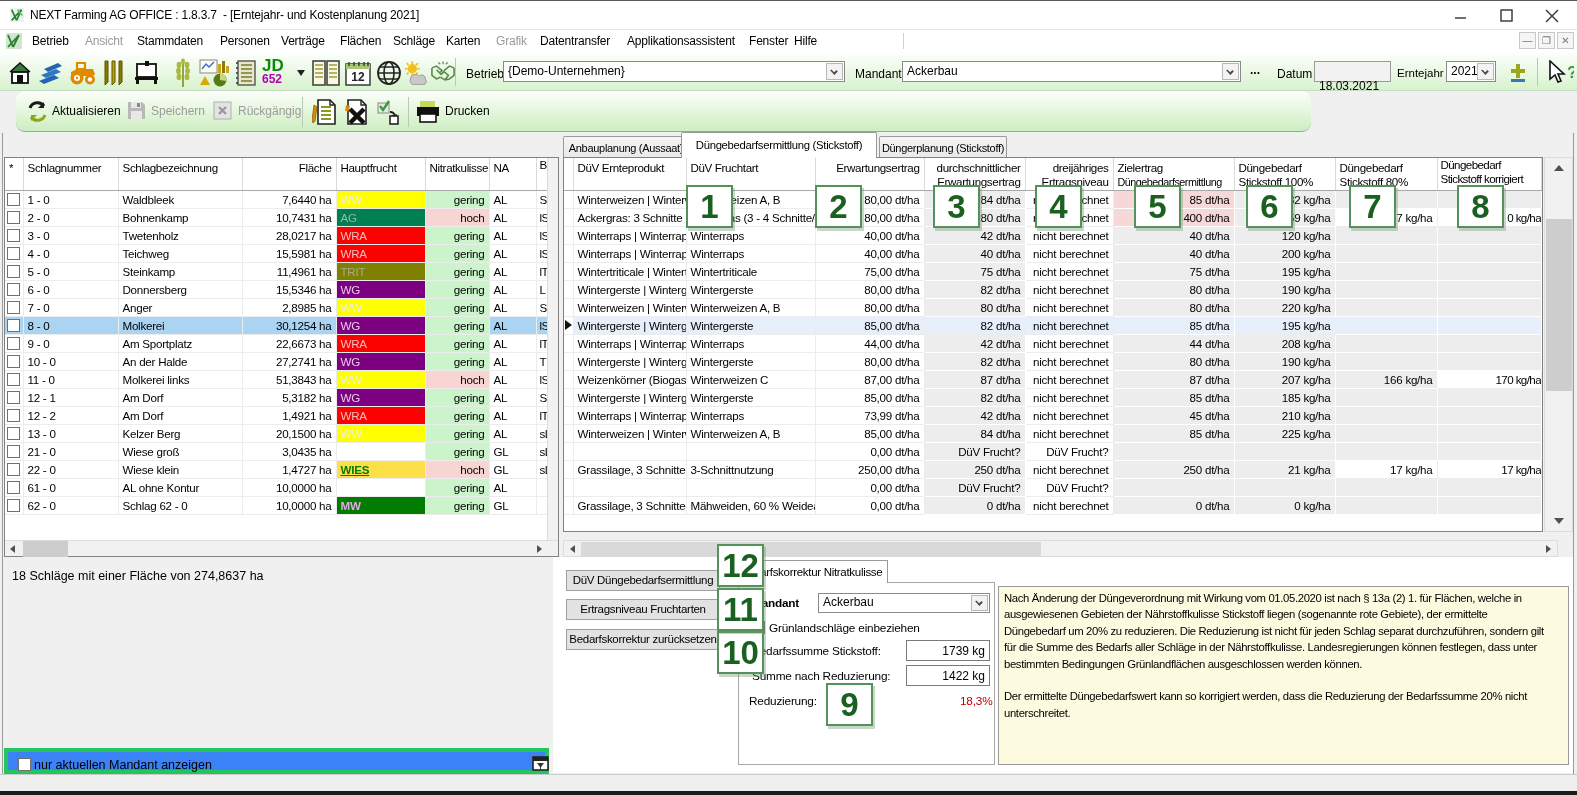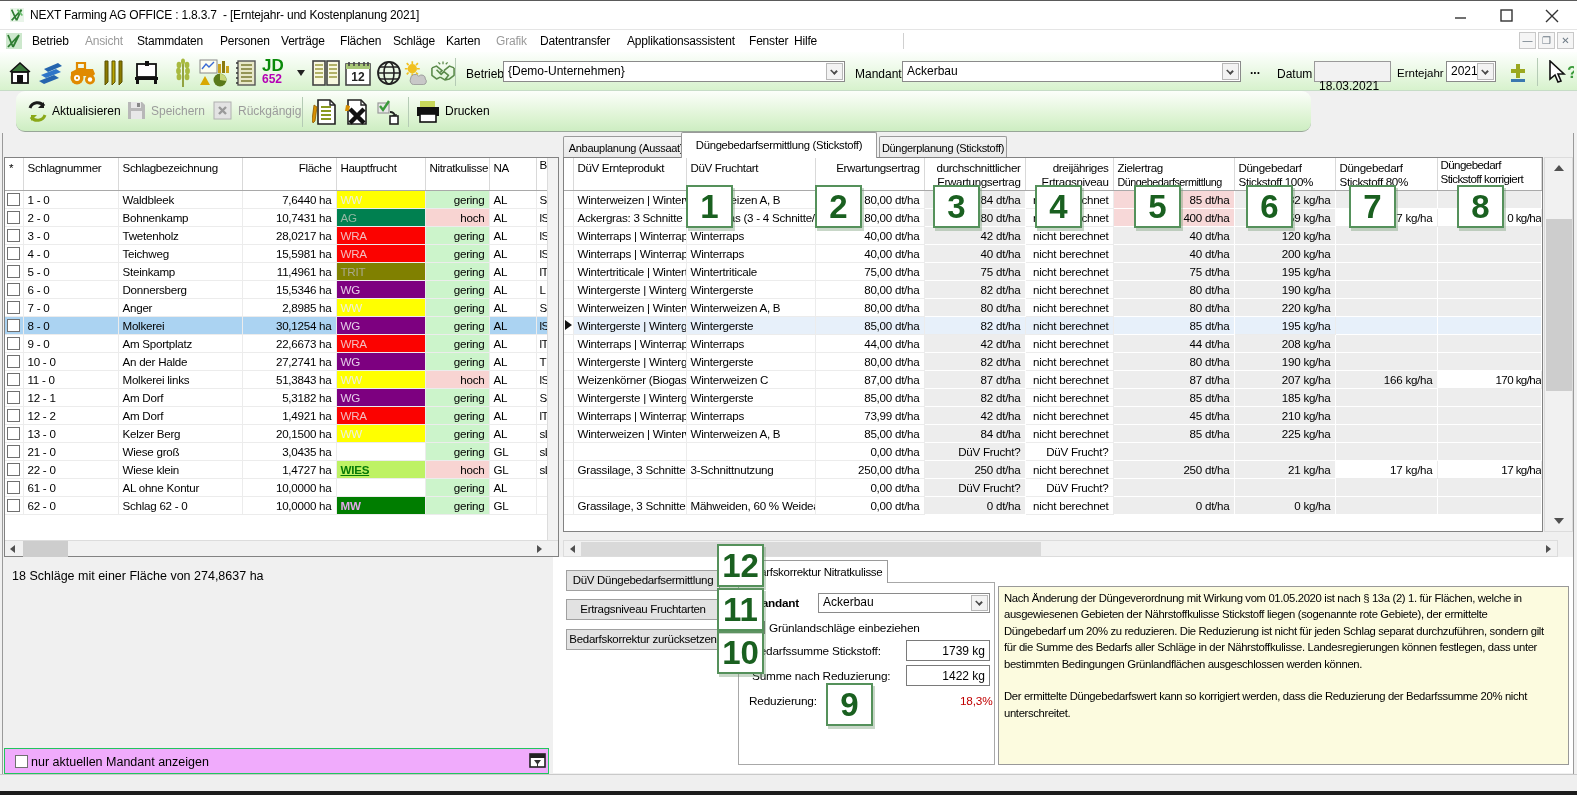--- a/index.html
+++ b/index.html
@@ -40,21 +40,21 @@
 .scroll { position:absolute; background:#f1f1f1; border:1px solid #dcdcdc; }
 .sthumb { position:absolute; background:#cdcdcd; }
 .sarrow { position:absolute; width:0; height:0; }
 
 
 .grid td.cWW { background:#ffff00; color:#efefe2; }
 .grid td.cAG { background:#008050; color:#93b8a4; }
 .grid td.cWRA { background:#fb0200; color:#f3bebe; }
 .grid td.cTRIT { background:#808000; color:#a9a98c; }
 .grid td.cWG { background:#7d0080; color:#e5cce8; }
-.grid td.cWIES { background:#bef264; color:#067a06; font-weight:bold;text-decoration:underline; }
+.grid td.cWIES { background:#fde047; color:#067a06; font-weight:bold;text-decoration:underline; }
 .grid td.cMW { background:#007d00; color:#e3a7e8; font-weight:bold; }
 .grid td.gering { background:#ccf4cb; }
 .grid td.hoch { background:#f8d4d2; }
 .grid td.selblue { background:#abd3f2; }
 .grid td.gcol { background:#ededed; }
 .grid td.pink { background:#f7d8d8; }
 .grid td.selrow { background:#e7f0fa; }
 .grid td.gcol, .grid td.pink { border-right-color:#ffffff; border-bottom-color:#ffffff; }
 
 
@@ -560,21 +560,21 @@
 
   <div class="abs" style="left:0;top:382px;width:553px;height:16px;background:#f1f1f1;border-top:1px solid #dcdcdc;">
     <div class="sarrow" style="left:5px;top:4px;border-top:4px solid transparent;border-bottom:4px solid transparent;border-right:5px solid #505050;"></div>
     <div class="sthumb" style="left:18px;top:0px;width:45px;height:16px;"></div>
     <div class="sarrow" style="right:16px;top:4px;border-top:4px solid transparent;border-bottom:4px solid transparent;border-left:5px solid #505050;"></div>
   </div>
 </div>
 
 <div class="abs" style="left:12px;top:569px;font-size:12.5px;">18 Schläge mit einer Fläche von 274,8637 ha</div>
 
-<div class="abs" style="left:4px;top:748px;width:545px;height:26px;background:#f0abfc;border:1px solid #22c55e;">
+<div class="abs" style="left:4px;top:748px;width:545px;height:26px;background:#3b82f6;border:4px solid #22c55e;">
   <div class="cb" style="left:10px;top:6px;"></div>
   <div class="abs" style="left:26px;top:6px;font-size:12.5px;">nur aktuellen Mandant anzeigen</div>
   <svg class="abs" style="left:524px;top:4px" width="17" height="17" viewBox="0 0 17 17">
     <rect x="1" y="1" width="15" height="13" fill="#fff" stroke="#222" stroke-width="1.6"></rect>
     <rect x="1" y="1" width="15" height="4" fill="#222"></rect>
     <path d="M5 7 L12 7 L9 11 L9 14 L8 14 L8 11 Z" fill="#333"></path>
   </svg>
 </div>
 
 <div id="rtabs" class="abs" style="left:553px;top:132px;width:1020px;height:26px;">

